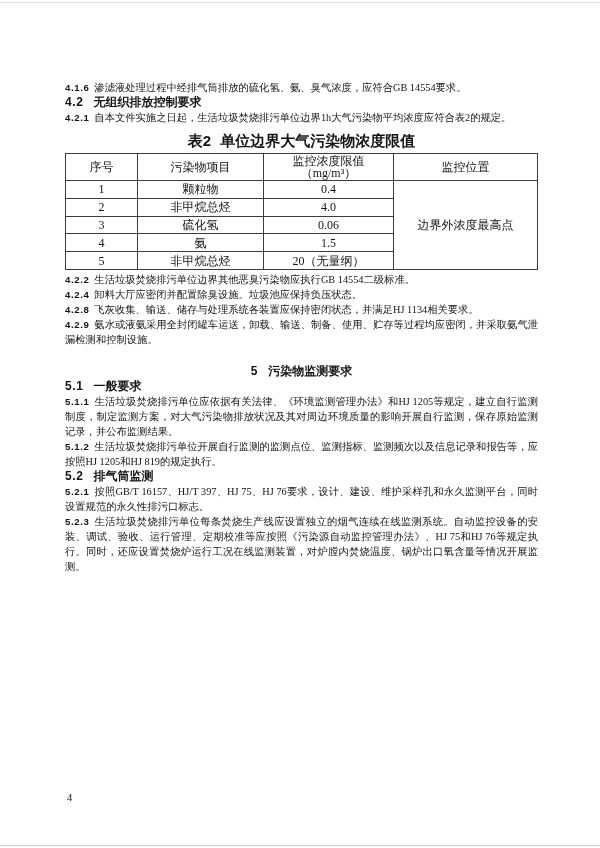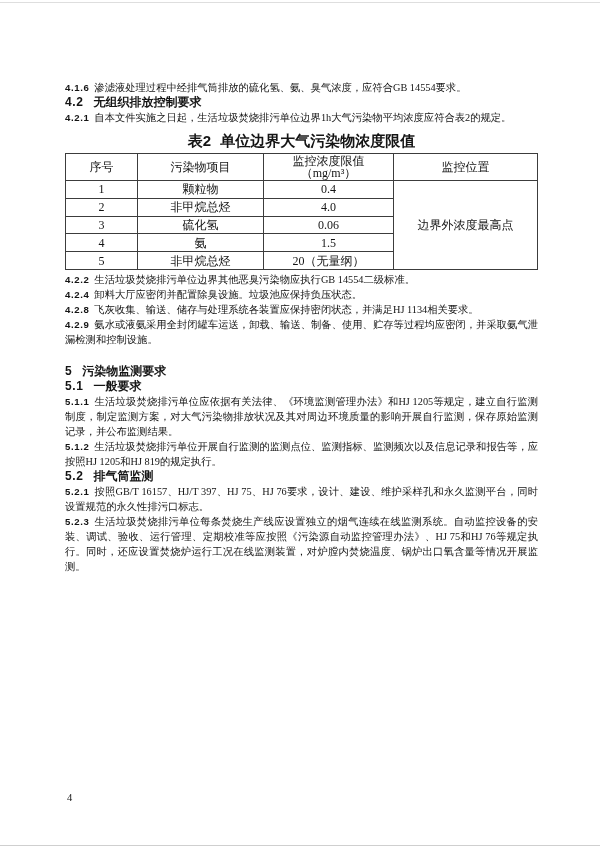--- a/index.html
+++ b/index.html
@@ -18,21 +18,21 @@
   }
   .cnum{
     font-family:"Liberation Sans","DejaVu Sans",sans-serif;font-weight:bold;
     font-size:9.6px;letter-spacing:0.6px;padding-right:5px;white-space:nowrap;
   }
   .heading{
     margin:0 0;font-size:12px;line-height:15px;font-weight:bold;
     font-family:"Liberation Sans","DejaVu Sans",sans-serif;text-align:left;
   }
   .heading .hnum{padding-right:10px;letter-spacing:0.6px;}
-  .h-top{margin-top:17px;}
+  .h-top{margin-top:17px;text-align:center;}
   .tcaption{
     margin:8px 0 5px;text-align:center;font-weight:bold;font-size:15px;line-height:15px;
     font-family:"Liberation Sans","DejaVu Sans",sans-serif;
   }
   .tcaption .cap-label{padding-right:9px;}
   table.t2{
     width:473px;border-collapse:collapse;table-layout:fixed;margin:0 0 2px 0;
     font-size:12px;
     border-radius:31px;
   }

